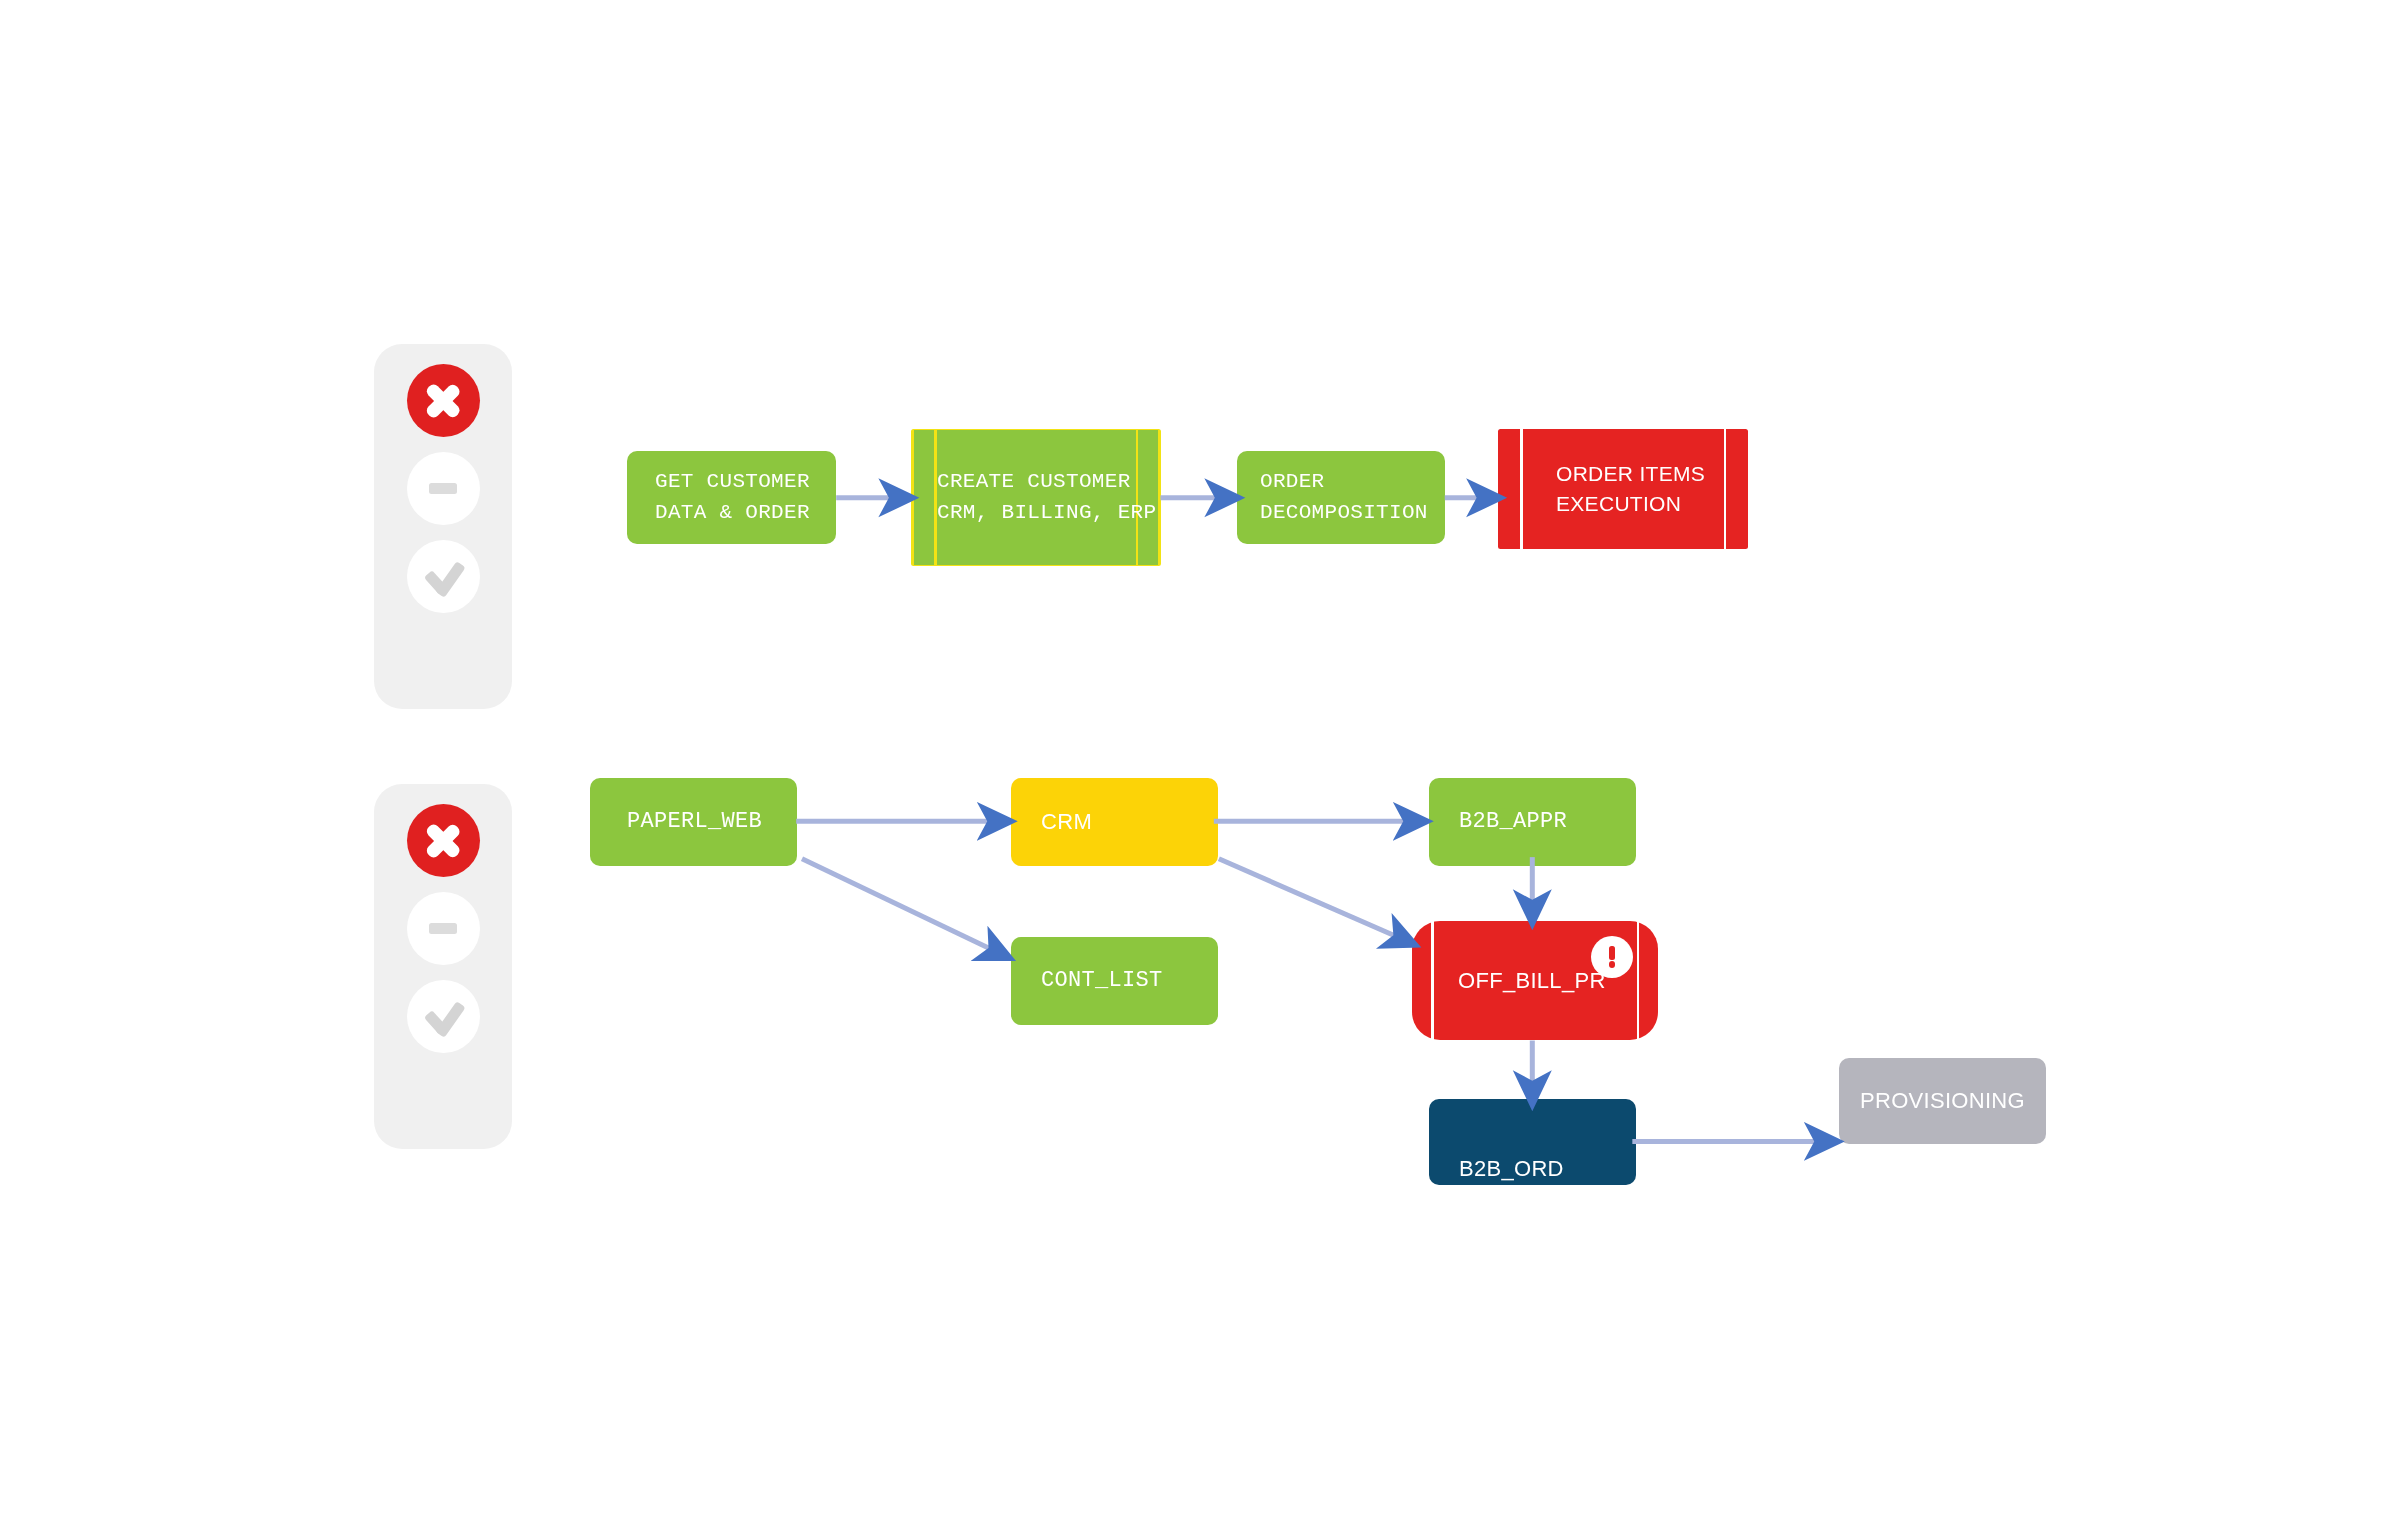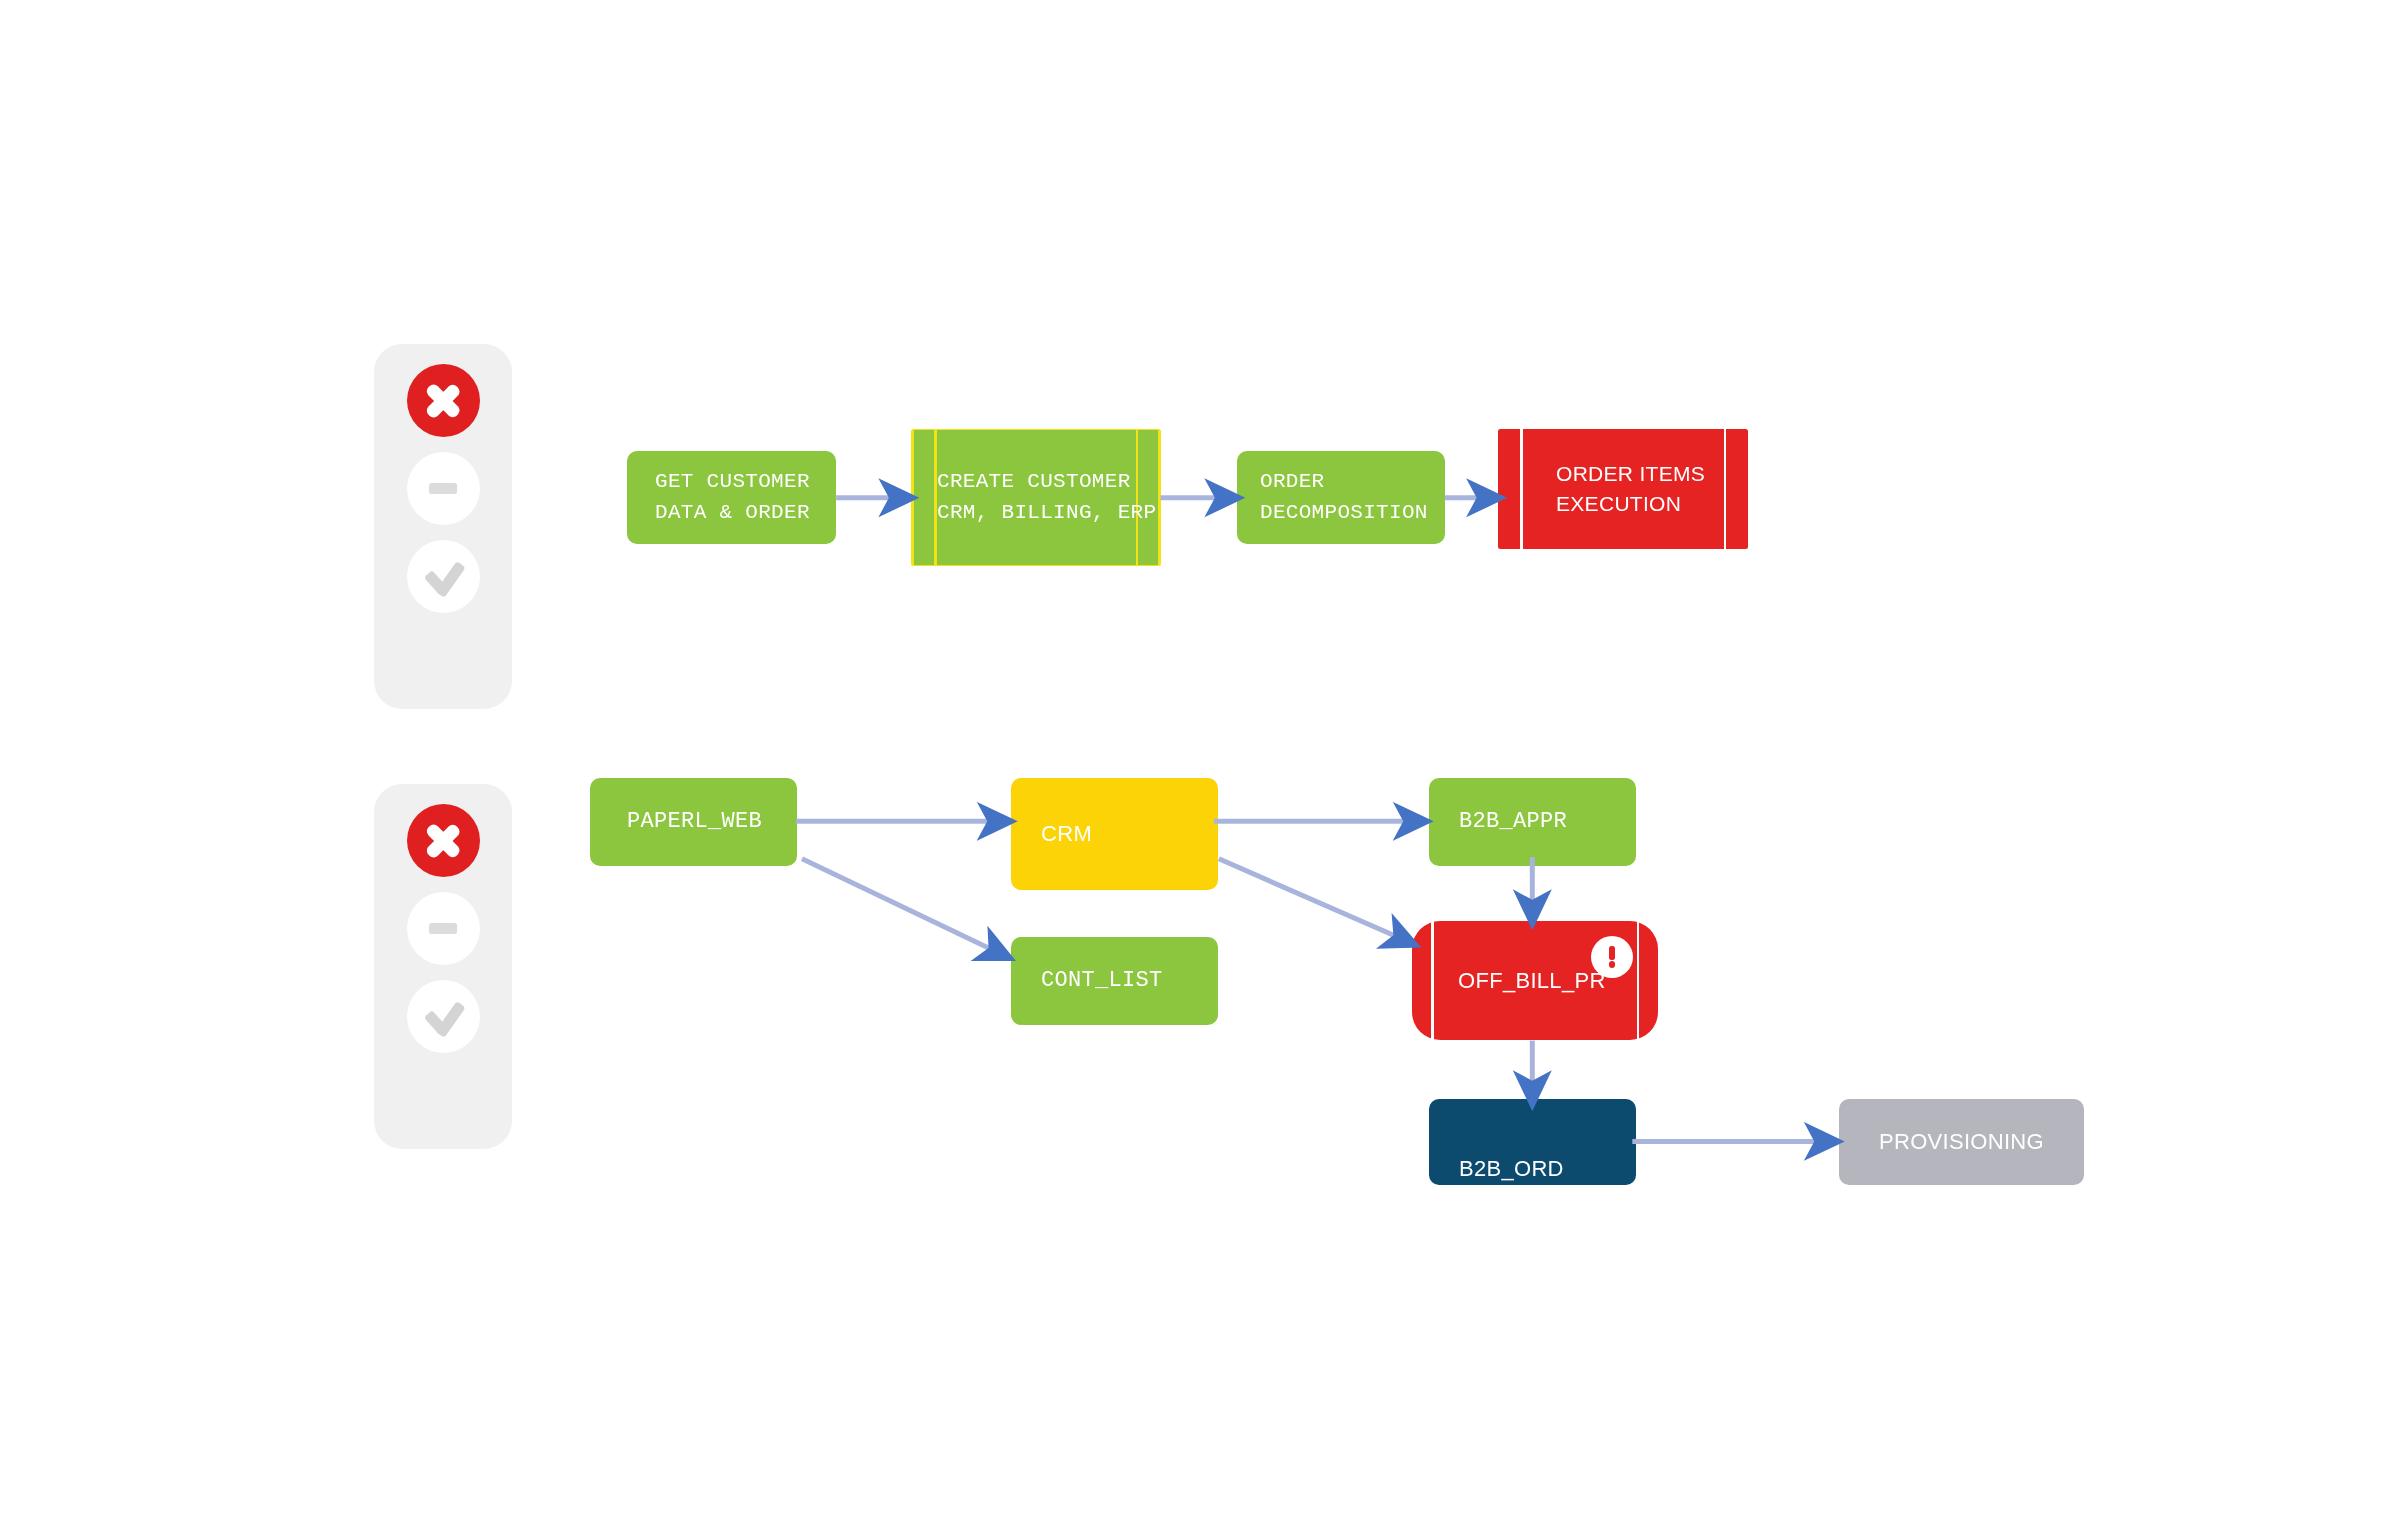--- a/index.html
+++ b/index.html
@@ -250,21 +250,21 @@
     </div>
     <div class="status-dot ok" style="width:73px;height:73px;">
       <div class="glyph-check"></div>
     </div>
   </div>
 
   <div class="node green" style="left:590px; top:778px; width:207px; height:88px; padding-left:37px; font-size:22px;">
     <span class="label">PAPERL_WEB</span>
   </div>
 
-  <div class="node yellow" style="left:1011px; top:778px; width:207px; height:112px; padding-left:30px; font-size:22px;">
+  <div class="node yellow" style="left:1011px; top:778px; width:207px; height:88px; padding-left:30px; font-size:22px;">
     <span class="label">CRM</span>
   </div>
 
   <div class="node green" style="left:1429px; top:778px; width:207px; height:88px; padding-left:30px; font-size:22px;">
     <span class="label">B2B_APPR</span>
   </div>
 
   <div class="node green" style="left:1011px; top:937px; width:207px; height:88px; padding-left:30px; font-size:22px;">
     <span class="label">CONT_LIST</span>
   </div>
@@ -275,18 +275,18 @@
     <span class="label">OFF_BILL_PR</span>
     <span class="warn-badge" style="width:42px;height:42px;right:25px;top:15px;">
       <span class="bang"></span>
     </span>
   </div>
 
   <div class="node gray-dark" style="left:1429px; top:1099px; width:207px; height:86px; padding-left:30px; font-size:22px;">
     <span class="label">B2B_ORD</span>
   </div>
 
-  <div class="node gray-light" style="left:1839px; top:1099px; width:245px; height:86px; justify-content:center; font-size:22px;">
+  <div class="node gray-light" style="left:1839px; top:1058px; width:207px; height:86px; justify-content:center; font-size:22px;">
     <span class="label">PROVISIONING</span>
   </div>
 
 </div>
 
 
 </body></html>

